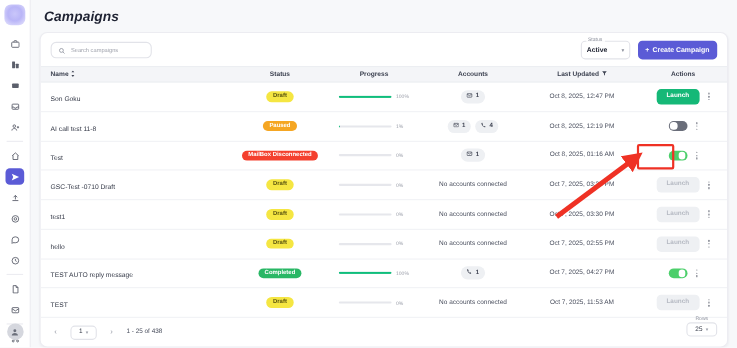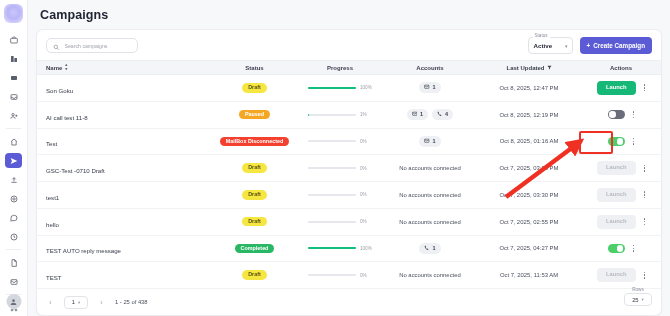--- a/index.html
+++ b/index.html
@@ -39,21 +39,21 @@
     position: absolute; bottom: 7px; left: 50%; transform: translateX(-50%);
     width: 15px; height: 15px; border-radius: 50%;
     background: #d5d7de; display:flex; align-items:center; justify-content:center;
     color:#6c707c;
   }
 
   
   .main { flex: 1; min-width: 0; display: flex; flex-direction: column; padding: 0 8px 0 8px; }
   .page-title {
     font-size: 12.5px; font-weight: bold; color: #1f2333;
-    padding: 8px 0 7px 4px; letter-spacing: .1px;
+    padding: 8px 0 7px 4px; letter-spacing: .1px; font-style: italic;
   }
   .card {
     background: #ffffff; border: 1px solid #ececf1; border-radius: 7px;
     flex: 1; min-height: 0; display: flex; flex-direction: column;
     box-shadow: 0 1px 2px rgba(20,20,40,.04);
     overflow: hidden;
   }
 
   
   .toolbar {

